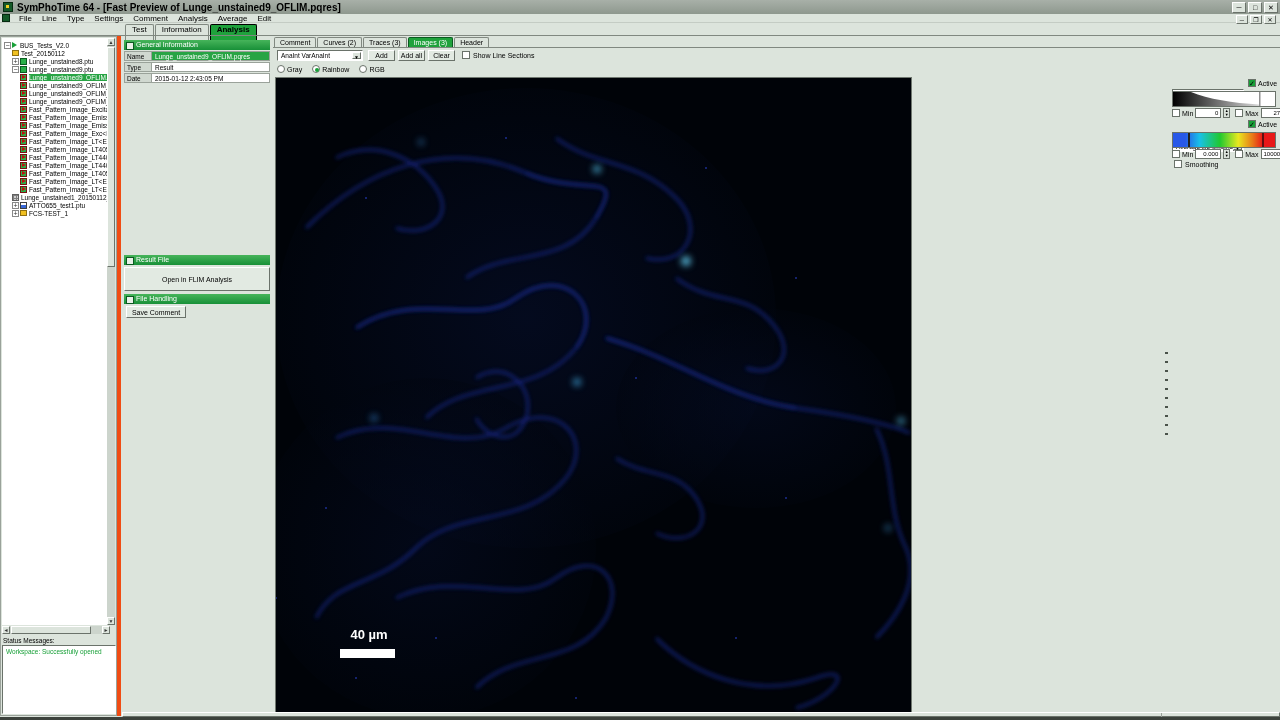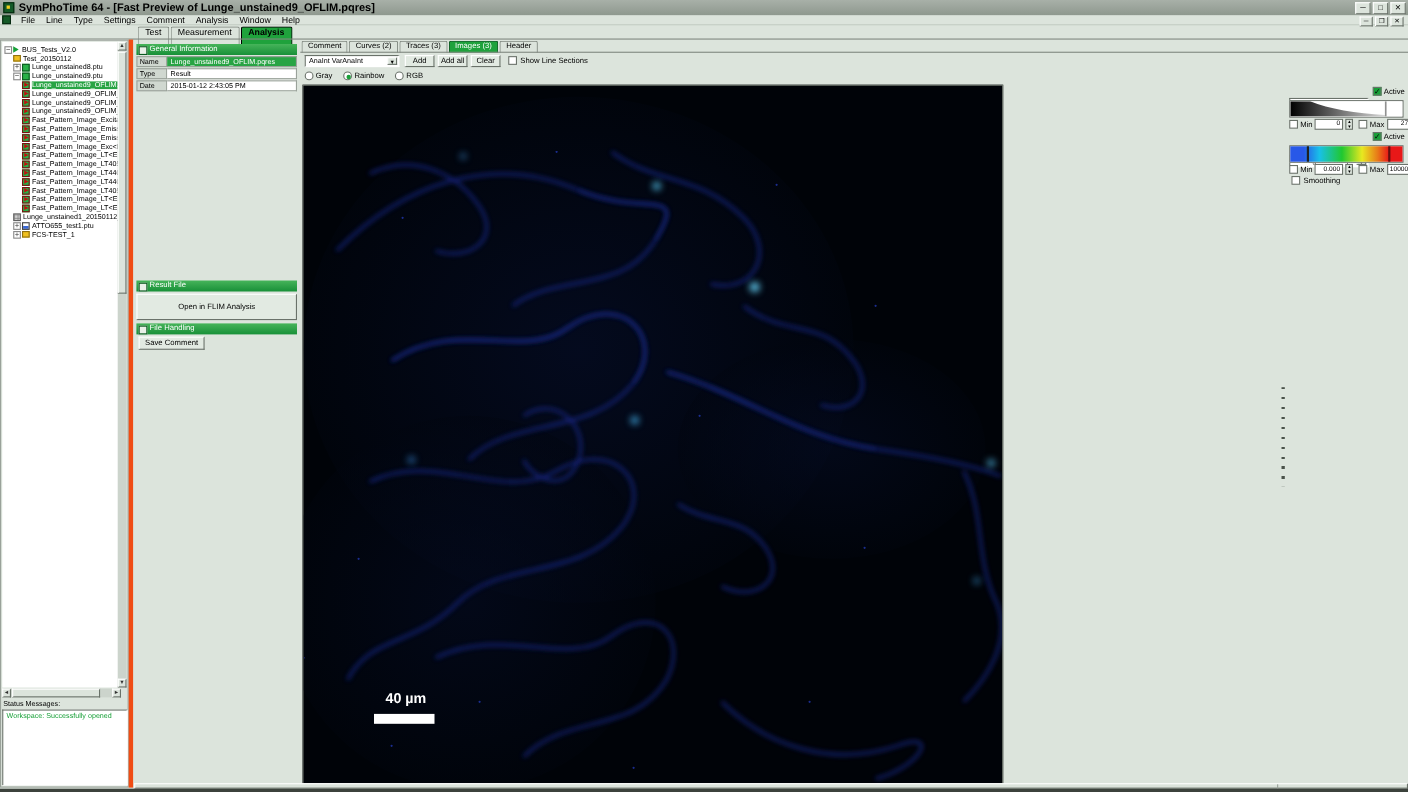--- a/index.html
+++ b/index.html
@@ -119,33 +119,33 @@
 
   <div id="menubar">
     <span class="app-icon2"></span>
     <span style="display:flex">
         <span class="menu-item">File</span>
         <span class="menu-item">Line</span>
         <span class="menu-item">Type</span>
         <span class="menu-item">Settings</span>
         <span class="menu-item">Comment</span>
         <span class="menu-item">Analysis</span>
-        <span class="menu-item">Window</span>
-        <span class="menu-item">Help</span>
+        <span class="menu-item">Average</span>
+        <span class="menu-item">Edit</span>
       </span>
   </div>
   <div class="mdibtns">
     <span class="mdibtn bevel-out">─</span>
     <span class="mdibtn bevel-out">❐</span>
     <span class="mdibtn bevel-out">✕</span>
   </div>
 
   <div id="maintabs">
       <span class="maintab">Test</span>
-      <span class="maintab">Measurement</span>
+      <span class="maintab">Information</span>
       <span class="maintab active">Analysis</span>
     </div>
   <div class="abs" style="left:0;top:35px;width:1280px;height:1px;background:#808880"></div>
 
   <div id="treepanel">
     <div id="tree">
         <div class="trow" style="padding-left: 2px;">
           <span class="exp">−</span>
           <span class="ico node"></span>
           <span class="tlabel">BUS_Tests_V2.0</span>

